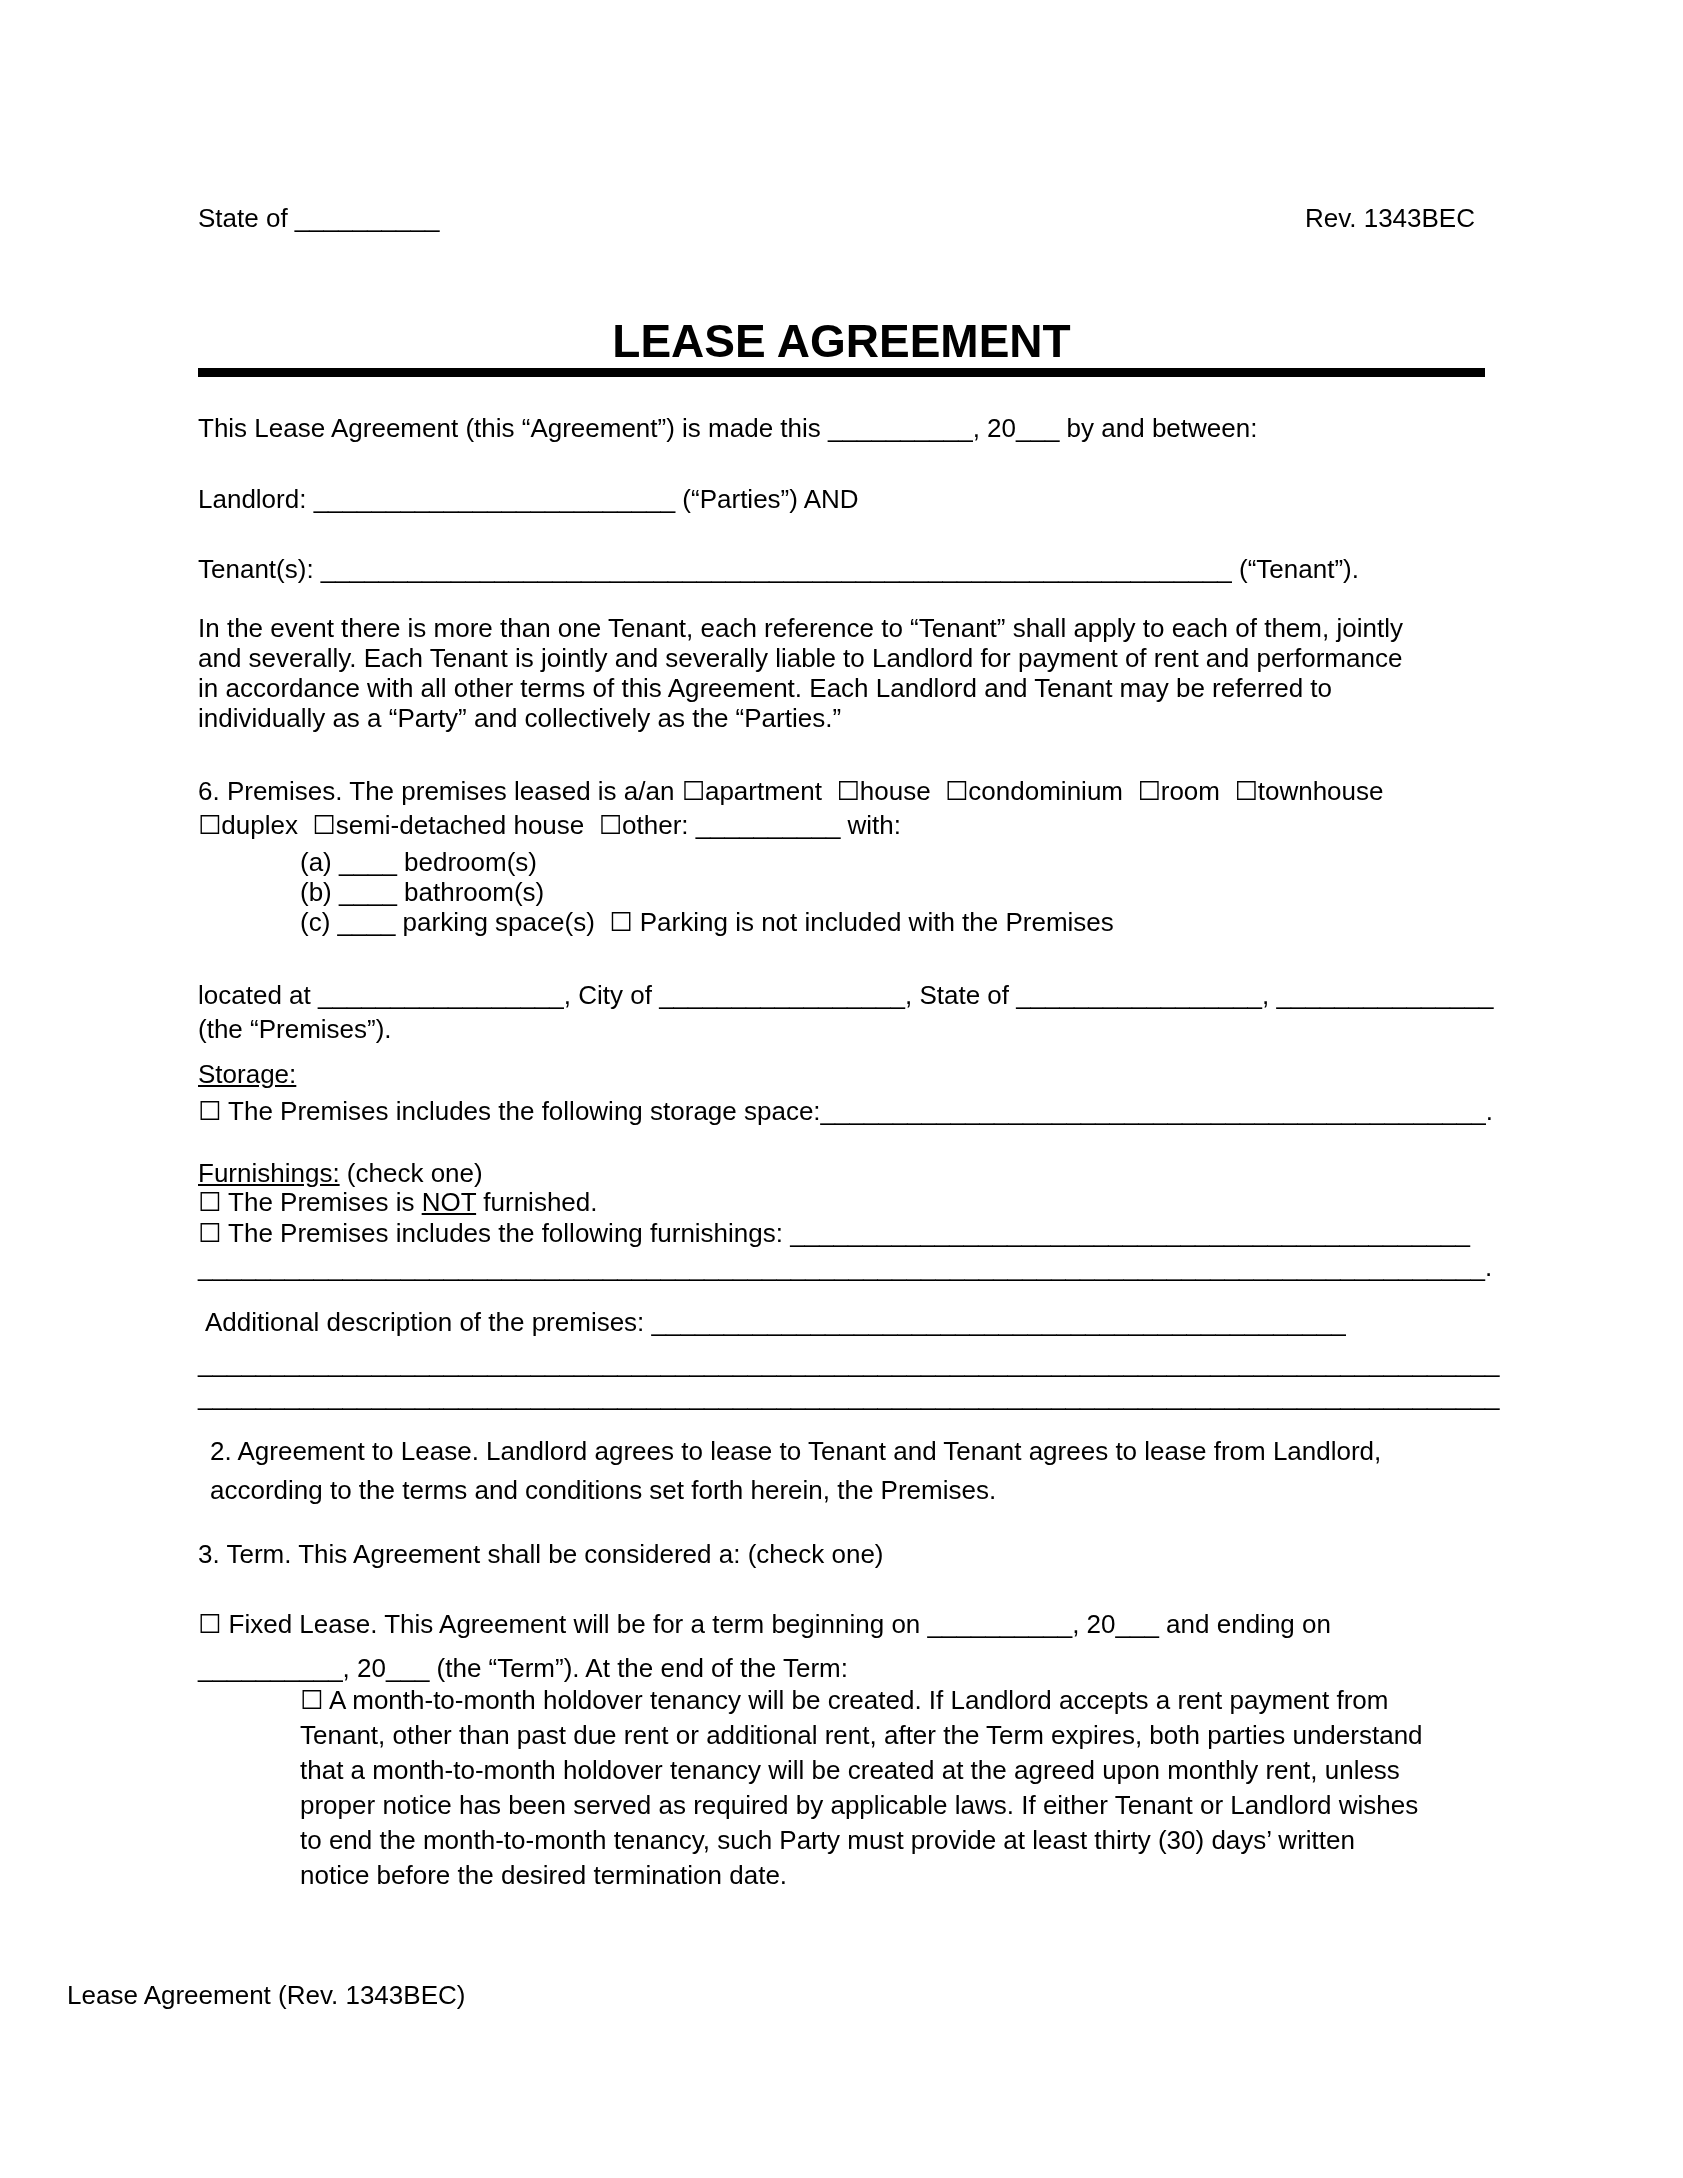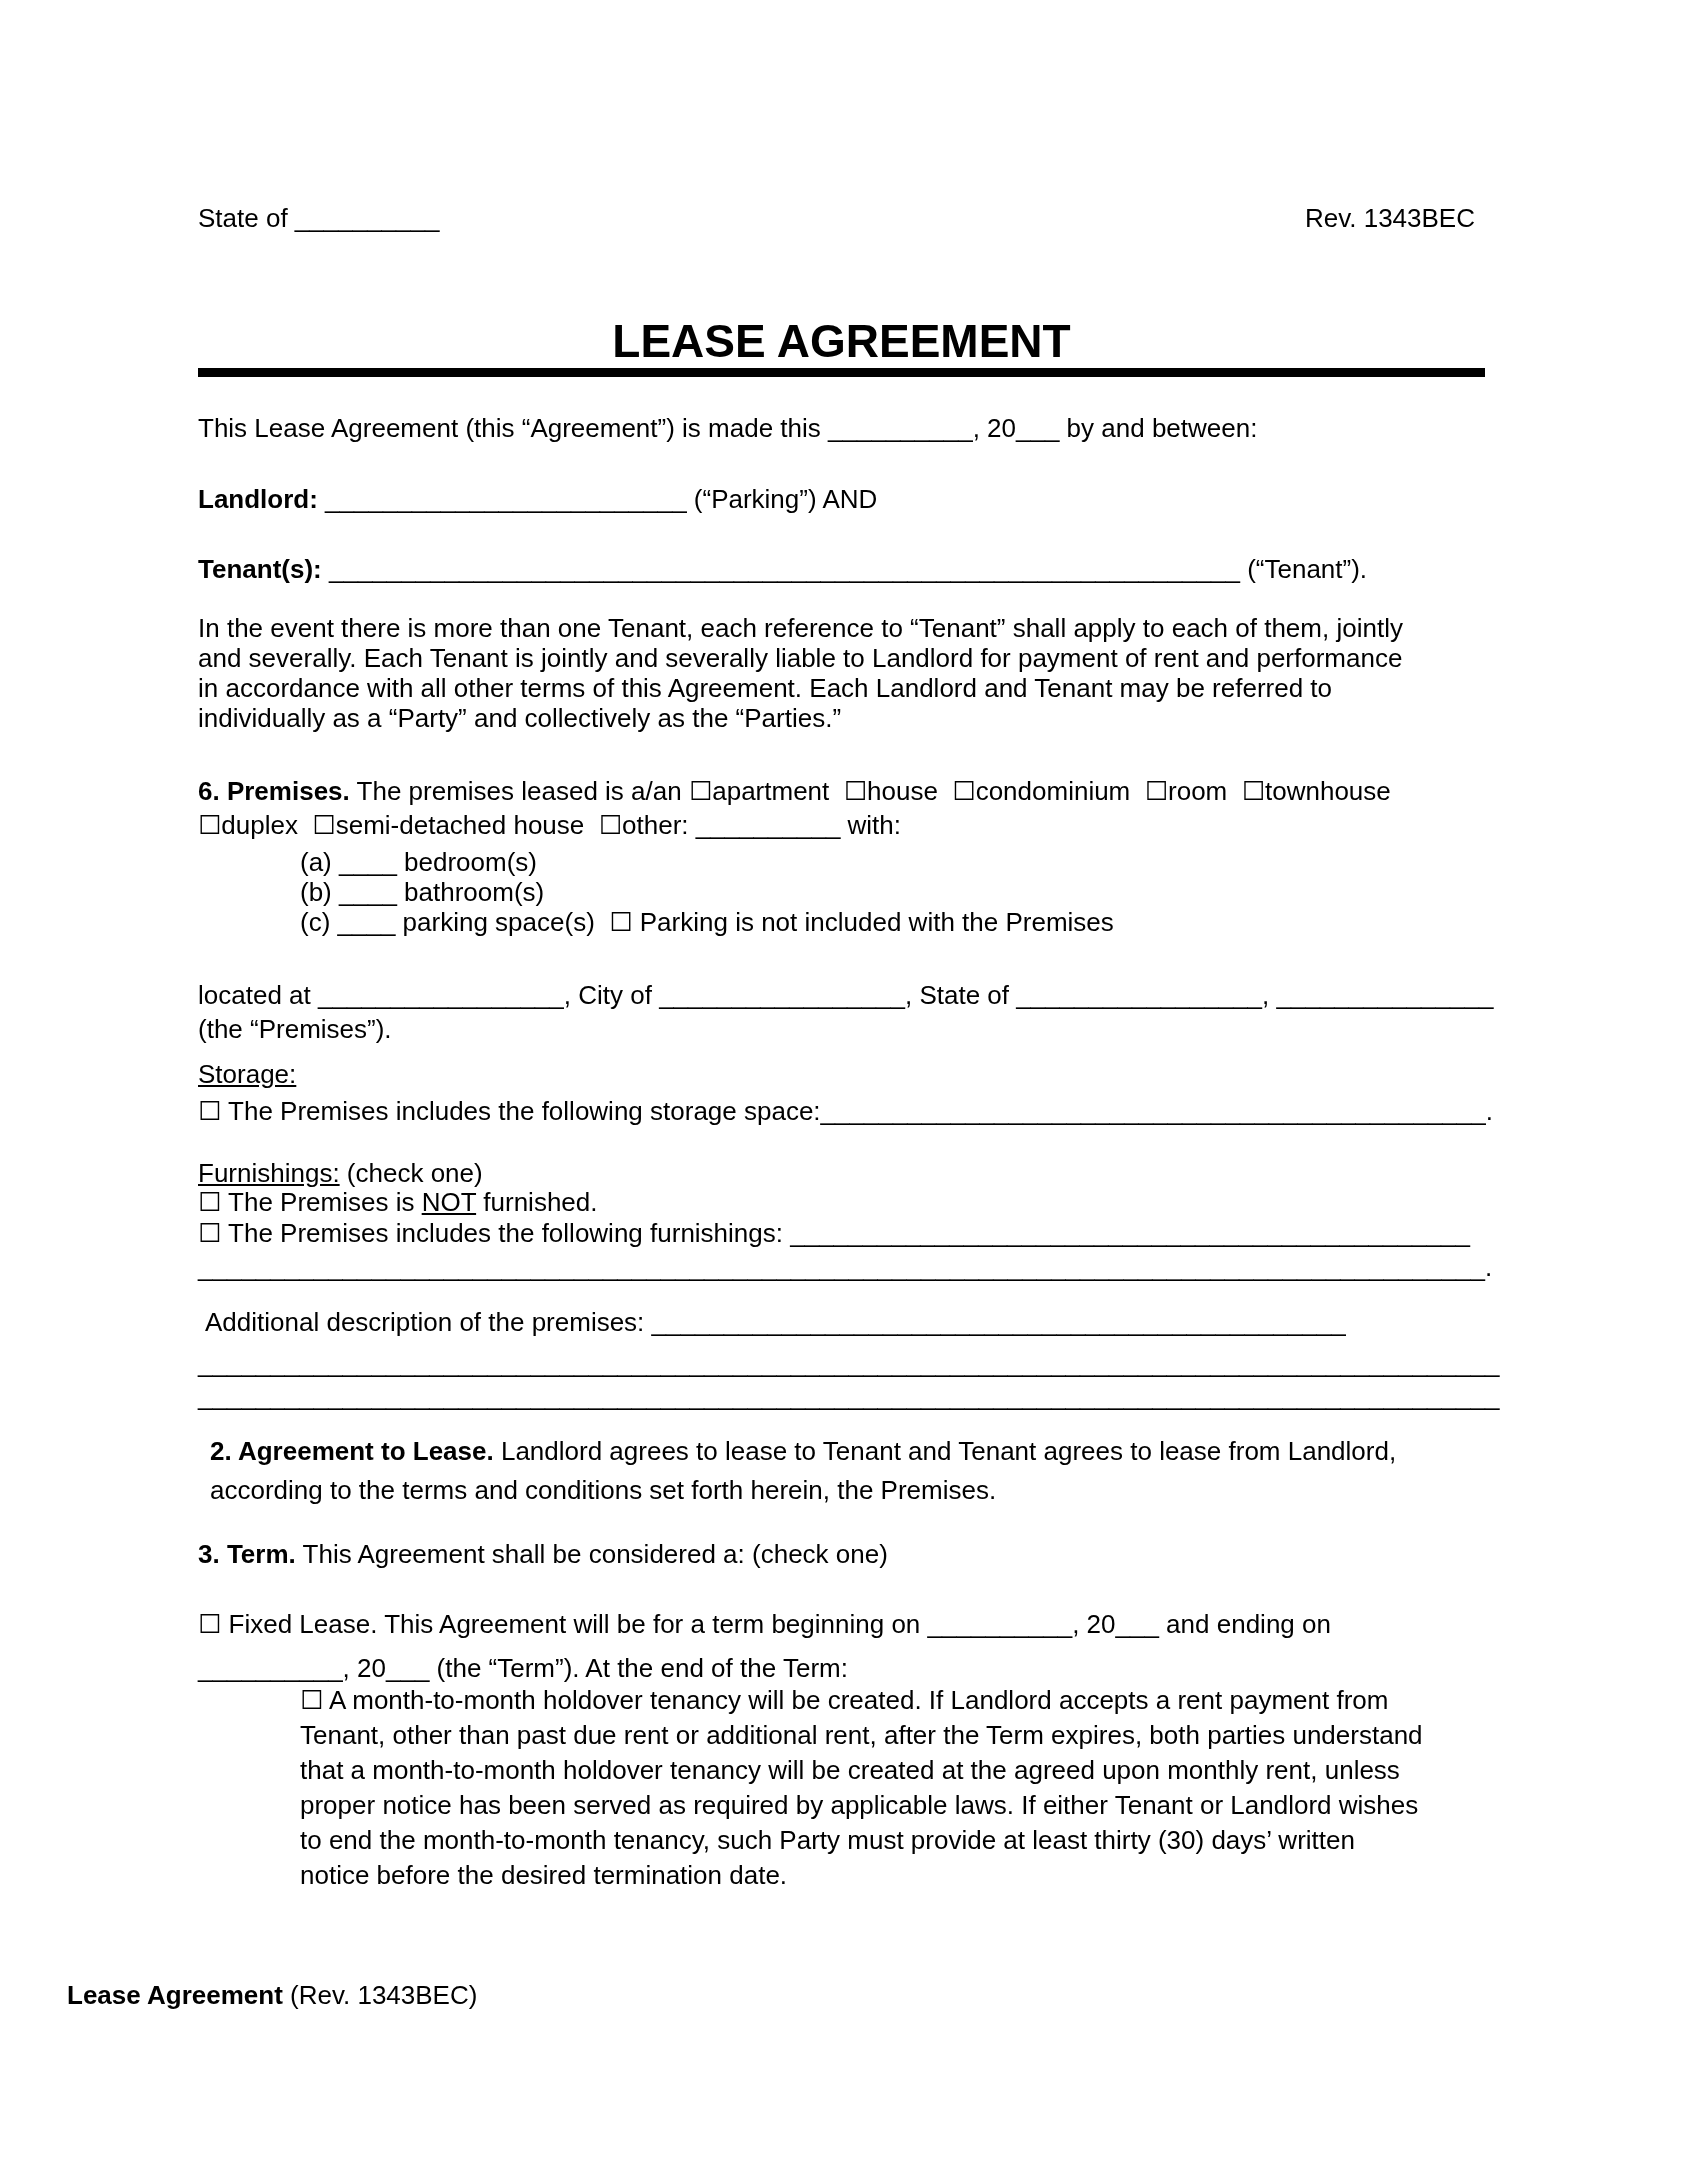--- a/index.html
+++ b/index.html
@@ -12,21 +12,21 @@
     font-size:26px;
     color:#000000;
     overflow:hidden;
   }
   .block {
     position:absolute;
     left:198px;
     white-space:pre;
     line-height:30px;
   }
-  .b { font-weight:bold; }
+  .b { font-weight:normal; }
   .u { text-decoration:underline; }
   .title {
     left:198px; width:1287px;
     text-align:center;
     font-weight:bold;
     font-size:46px;
     line-height:50px;
     letter-spacing:0px;
   }
   .rule {
@@ -50,21 +50,21 @@
   <div class="block" style="top:203px"><span>State of __________</span></div>
 
   <div class="block rev" style="top:203px">Rev. 1343BEC</div>
 
   <div class="block title" style="top:316px">LEASE AGREEMENT</div>
 
   <div class="rule" style="top:368px"></div>
 
   <div class="block" style="top:413px">This Lease Agreement (this “Agreement”) is made this __________, 20___ by and between:</div>
 
-  <div class="block" style="top:484px"><span class="b">Landlord:</span><span> _________________________ (“Parking”) AND</span></div>
+  <div class="block" style="top:484px"><span class="b">Landlord:</span><span> _________________________ (“Parties”) AND</span></div>
 
   <div class="block" style="top:554px"><span class="b">Tenant(s):</span><span> _______________________________________________________________ (“Tenant”).</span></div>
 
   <div class="block" style="top:613px">In the event there is more than one Tenant, each reference to “Tenant” shall apply to each of them, jointly
 and severally. Each Tenant is jointly and severally liable to Landlord for payment of rent and performance
 in accordance with all other terms of this Agreement. Each Landlord and Tenant may be referred to
 individually as a “Party” and collectively as the “Parties.”</div>
 
   <div class="block lh34" style="top:774px"><span class="b">6. Premises.</span><span> The premises leased is a/an ☐apartment  ☐house  ☐condominium  ☐room  ☐townhouse
 ☐duplex  ☐semi-detached house  ☐other: __________ with:</span></div>

